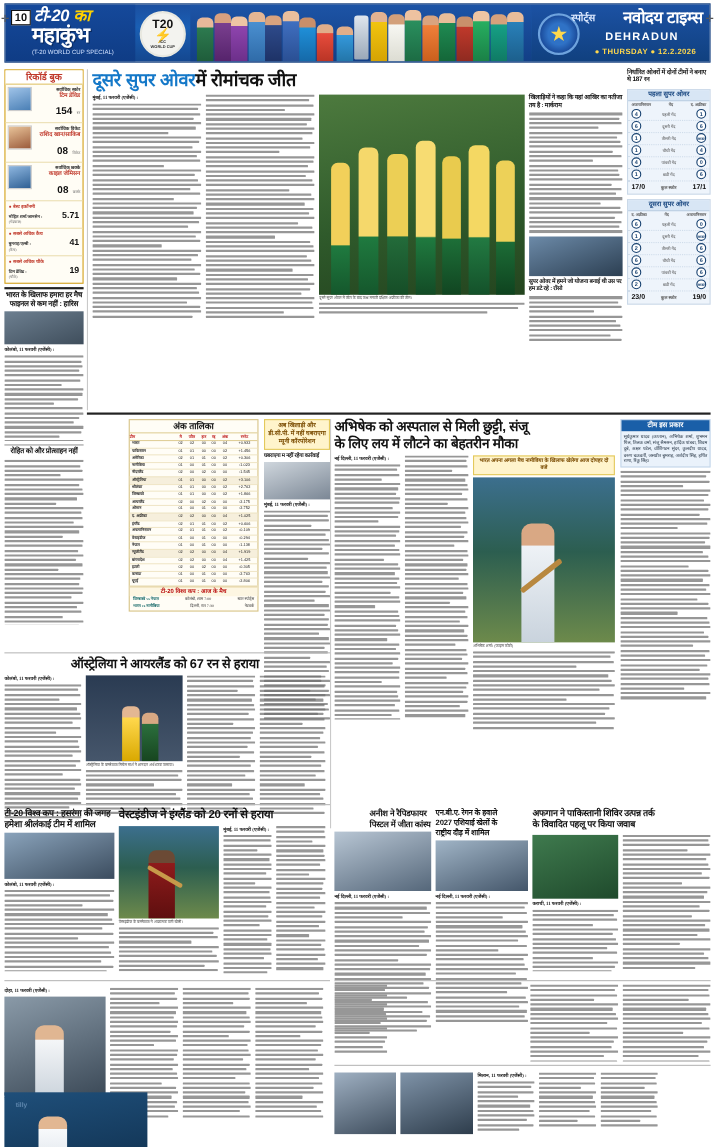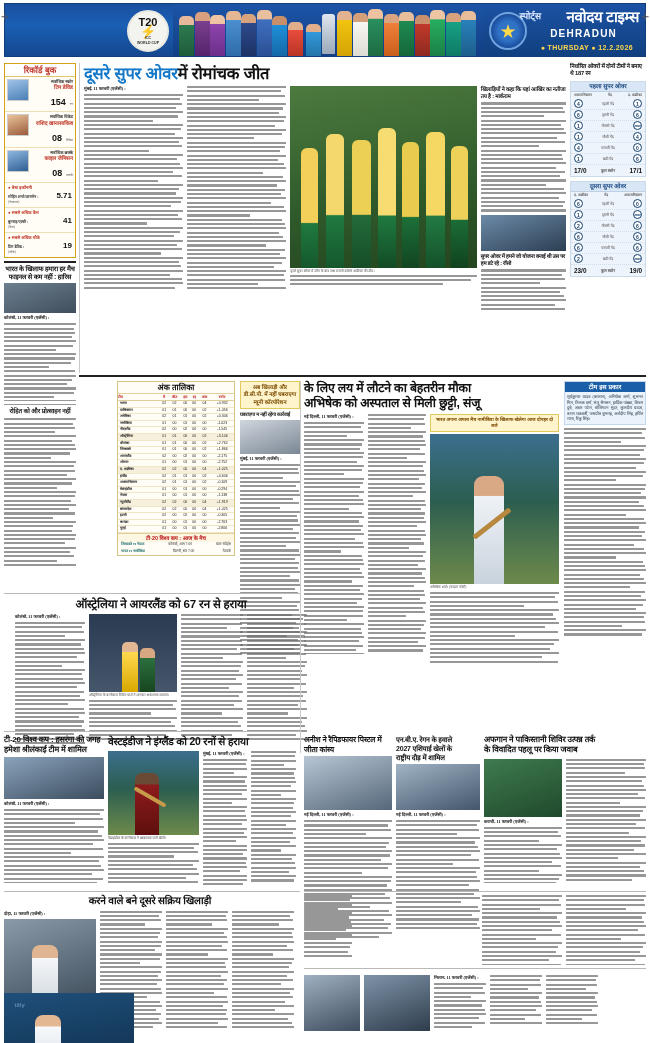--- a/index.html
+++ b/index.html
@@ -153,20 +153,29 @@
 
   .sect-rule { height:2px; background:#222; }
   .thin-rule { height:1px; background:#999; }
 </style>
 </head>
 <body>
 
 <div class="page">
 
   <div class="masthead">
+    <div class="mh-left">
+      <div class="issue-num">10</div>
+      <div class="mh-t20">
+        <span>टी-20</span>
+        <span class="ka">का</span>
+      </div>
+      <div class="mh-maha">महाकुंभ</div>
+      <div class="mh-sub">(T-20 WORLD CUP SPECIAL)</div>
+    </div>
 
     <div class="wc-logo">
       <b>T20</b>
       <span class="bolt">⚡</span>
       <i>ICC</i>
       <i>WORLD CUP</i>
     </div>
 
     <div class="team-strip">
       <div class="player" style="left:2%;height:40px;background:linear-gradient(180deg,#e8b89a 0%,#e8b89a 22%,#2d7a4f 23%,#1e5c3a 100%);"></div>
@@ -876,22 +885,22 @@
         <i style="width:79%"></i>
           <i style="width:96%"></i>
           <i style="width:99%"></i>
           <i style="width:90%"></i>
         <i style="width:100%"></i>
 
       </div>
     </div>
 
     <div class="col" style="left:300px;top:318px;width:255px;">
+      <div class="hl" style="font-size:12.4px;line-height:15px;">अभिषेक को अस्पताल से मिली छुट्टी, संजू</div>
       <div class="hl" style="font-size:12.4px;line-height:15px;">के लिए लय में लौटने का बेहतरीन मौका</div>
-      <div class="hl" style="font-size:12.4px;line-height:15px;">अभिषेक को अस्पताल से मिली छुट्टी, संजू</div>
       <div style="display:flex;gap:4px;margin-top:3px;">
         <div style="width:60px;">
           <div class="byline">नई दिल्ली, 11 फरवरी (एजेंसी) :</div>
           <div class="tlines" style="height:232px;margin-top:2px;">
             <i style="width:100%"></i>
               <i style="width:95%"></i>
               <i style="width:99%"></i>
               <i style="width:71%"></i>
             <i style="width:100%"></i>
               <i style="width:97%"></i>
@@ -1095,21 +1104,21 @@
           <i style="width:99%"></i>
           <i style="width:71%"></i>
           <i style="width:100%"></i>
         <i style="width:95%"></i>
           <i style="width:97%"></i>
       </div>
     </div>
 
     <div class="rule-h" style="left:0;top:530px;width:296px;"></div>
 
-    <div class="col" style="left:11px;top:534px;width:292px;">
+    <div class="col" style="left:0;top:534px;width:292px;">
       <div class="hl" style="font-size:11.6px;line-height:14px;text-align:center;">ऑस्ट्रेलिया ने आयरलैंड को 67 रन से हराया</div>
       <div style="display:flex;gap:4px;margin-top:3px;">
         <div style="width:70px;">
           <div class="byline">कोलंबो, 11 फरवरी (एजेंसी) :</div>
           <div class="tlines" style="height:122px;margin-top:2px;">
             <i style="width:100%"></i>
               <i style="width:96%"></i>
               <i style="width:99%"></i>
               <i style="width:72%"></i>
             <i style="width:100%"></i>
@@ -1350,21 +1359,21 @@
             <i style="width:84%"></i>
               <i style="width:99%"></i>
               <i style="width:95%"></i>
 
           </div>
         </div>
       </div>
     </div>
 
     <div class="col" style="left:300px;top:672px;width:88px;">
-      <div class="hl" style="font-size:7.6px;line-height:9.6px;">अनीश ने रैपिडफायर पिस्टल में जीता कांस्य</div>
+      <div class="hl" style="font-size:7.6px;line-height:9.6px;margin-left:32px;">अनीश ने रैपिडफायर पिस्टल में जीता कांस्य</div>
       <div class="photo portrait" style="height:54px;margin:2px 0;background:linear-gradient(160deg,#b8c6d4,#55677a);"></div>
       <div class="byline">नई दिल्ली, 11 फरवरी (एजेंसी) :</div>
       <div class="tlines" style="height:118px;margin-top:2px;">
         <i style="width:100%"></i>
           <i style="width:95%"></i>
           <i style="width:99%"></i>
           <i style="width:71%"></i>
         <i style="width:100%"></i>
           <i style="width:97%"></i>
           <i style="width:93%"></i>
@@ -1486,21 +1495,20 @@
             <i style="width:83%"></i>
           </div>
         </div>
       </div>
     </div>
 
     <div class="rule-h" style="left:0;top:828px;width:296px;"></div>
     <div class="rule-h" style="left:300px;top:828px;width:342px;"></div>
 
     <div class="col" style="left:0;top:832px;width:292px;">
-      <div class="hl" style="font-size:10.2px;line-height:12.6px;text-align:center;">करने वाले बने दूसरे सक्रिय खिलाड़ी</div>
       <div style="display:flex;gap:4px;margin-top:3px;">
         <div style="width:92px;">
           <div class="byline">दोहा, 11 फरवरी (एजेंसी) :</div>
           <div class="photo portrait" style="height:90px;margin-top:2px;background:linear-gradient(160deg,#8a9aa8,#3c4a58);">
             <div style="position:absolute;left:30%;bottom:0;width:26px;height:64px;background:linear-gradient(180deg,#e0b692 0%,#e0b692 20%,#f4f6f8 21%,#cdd5dd 100%);border-radius:8px 8px 0 0;"></div>
           </div>
           <div class="figcap">मारिन सिलिच। (फाइल फोटो)</div>
         </div>
         <div style="width:62px;">
           <div class="tlines" style="height:150px;">

